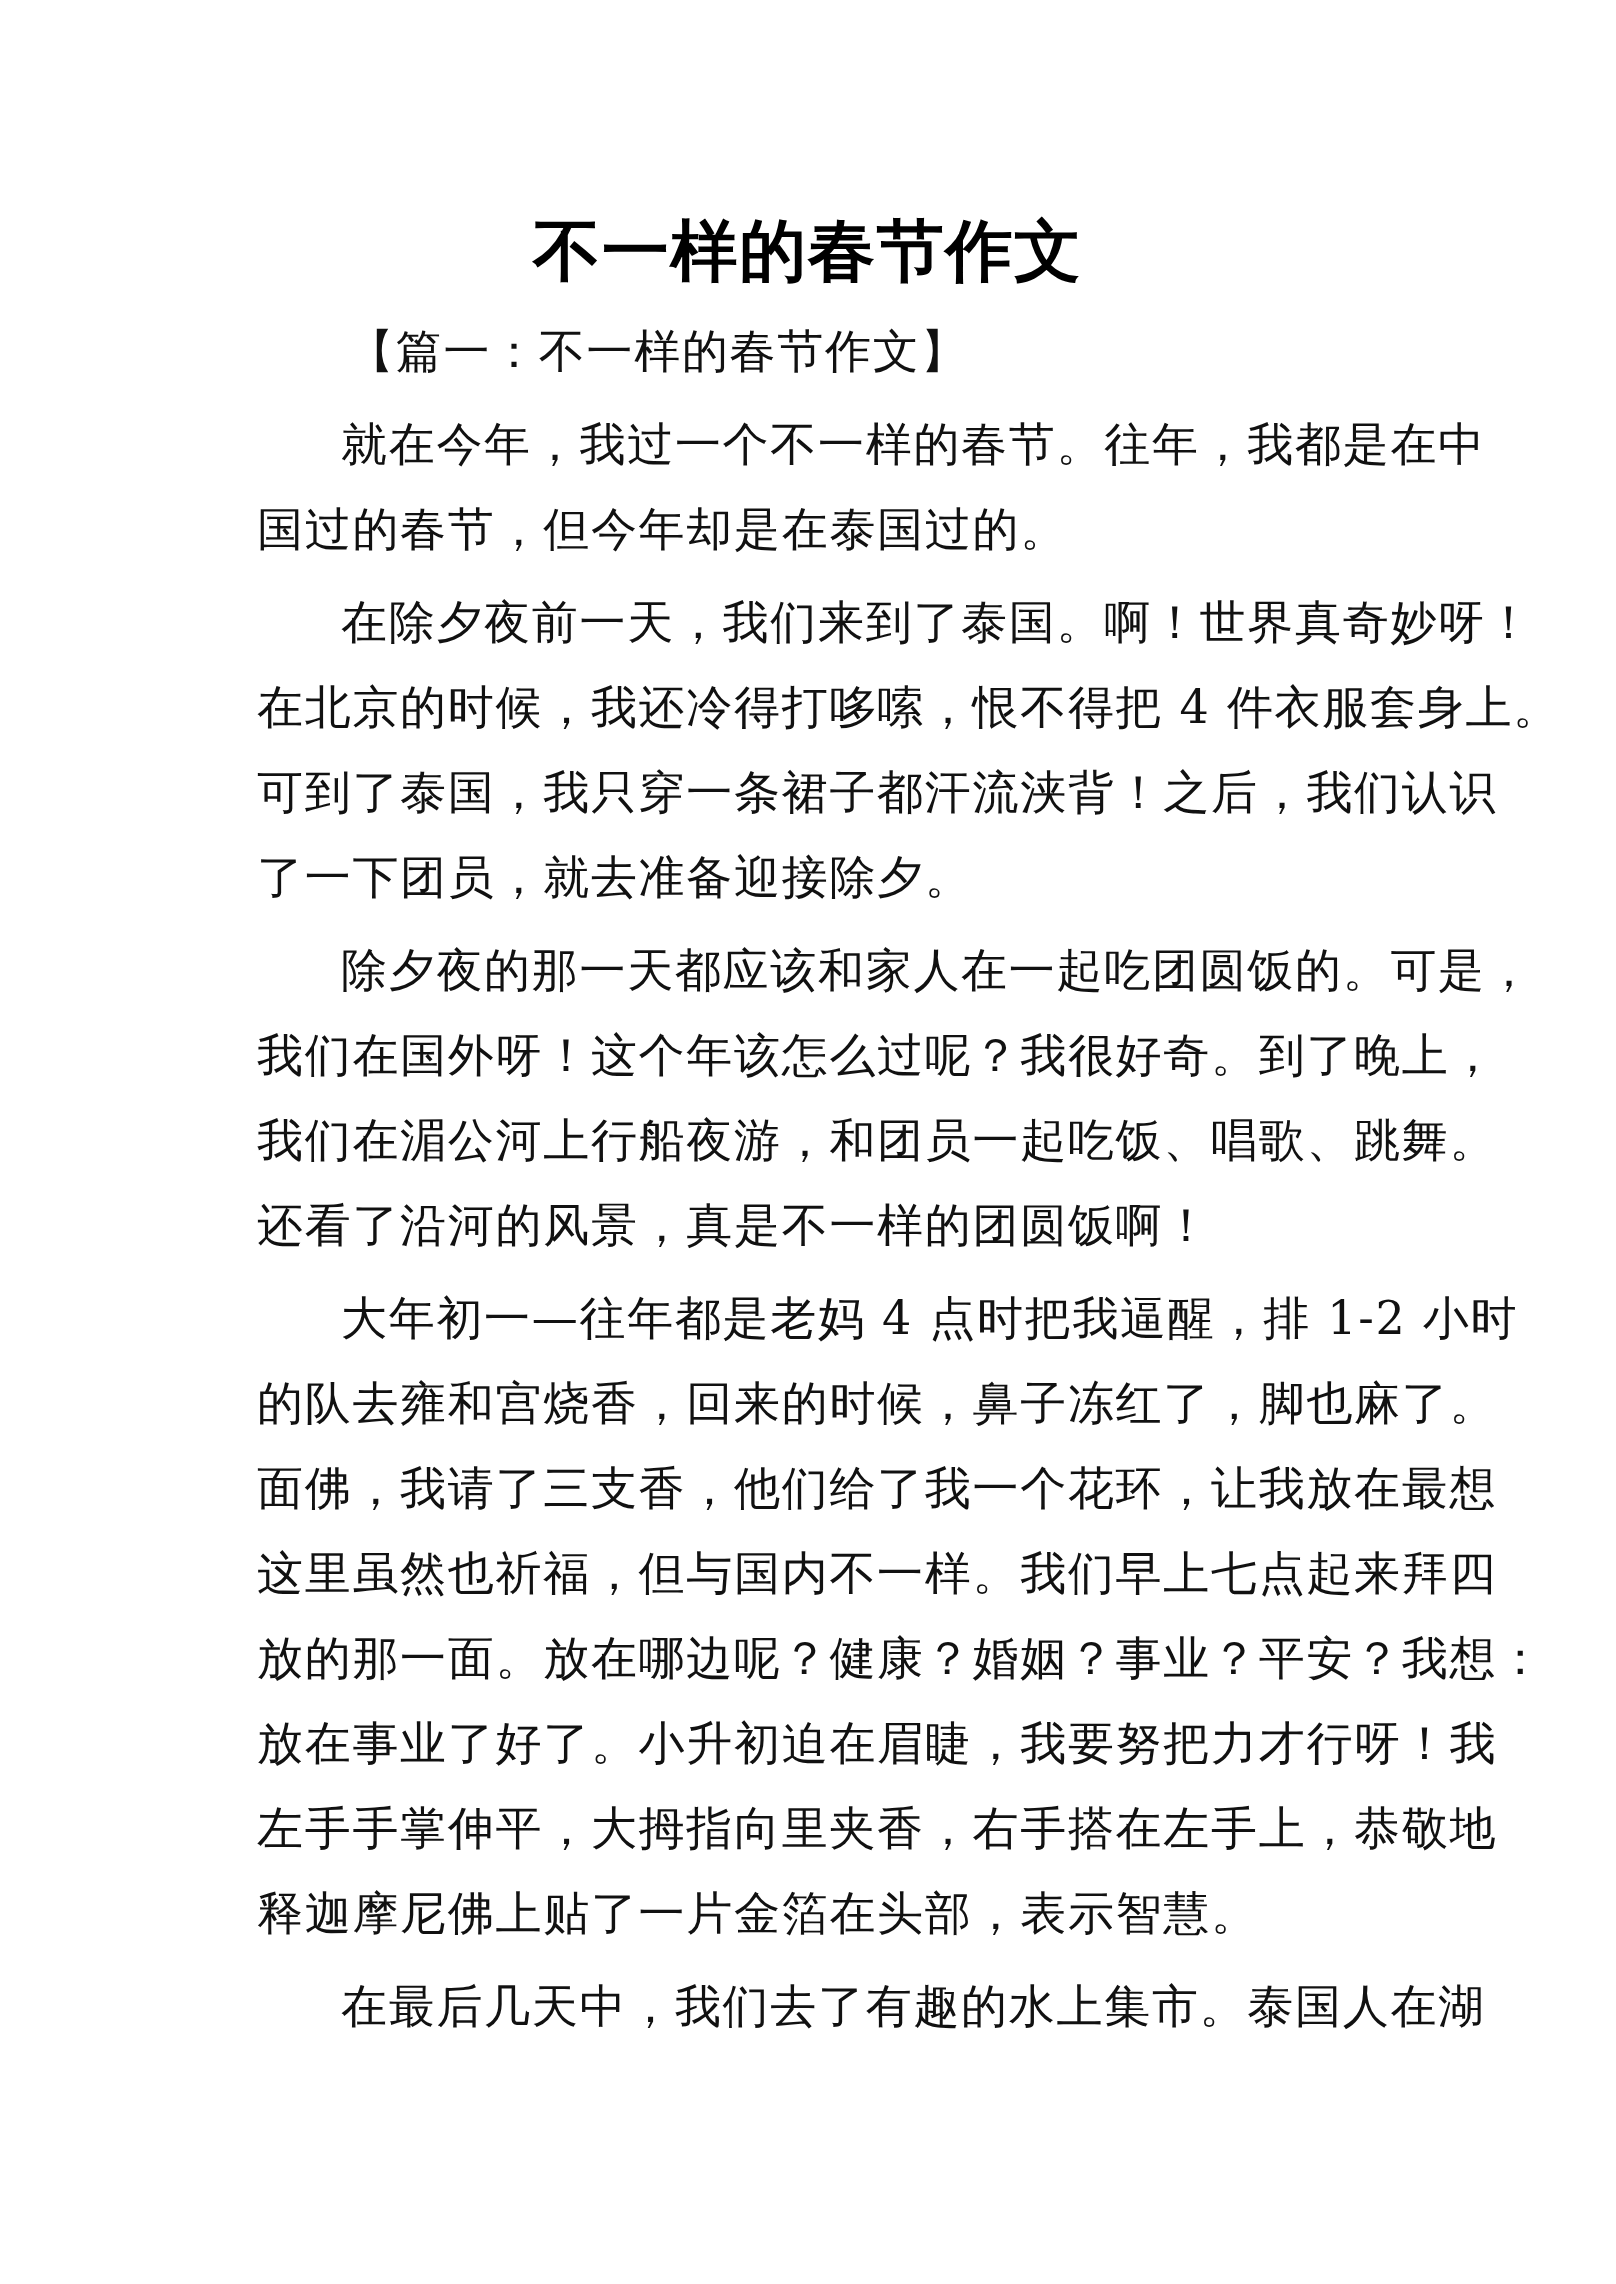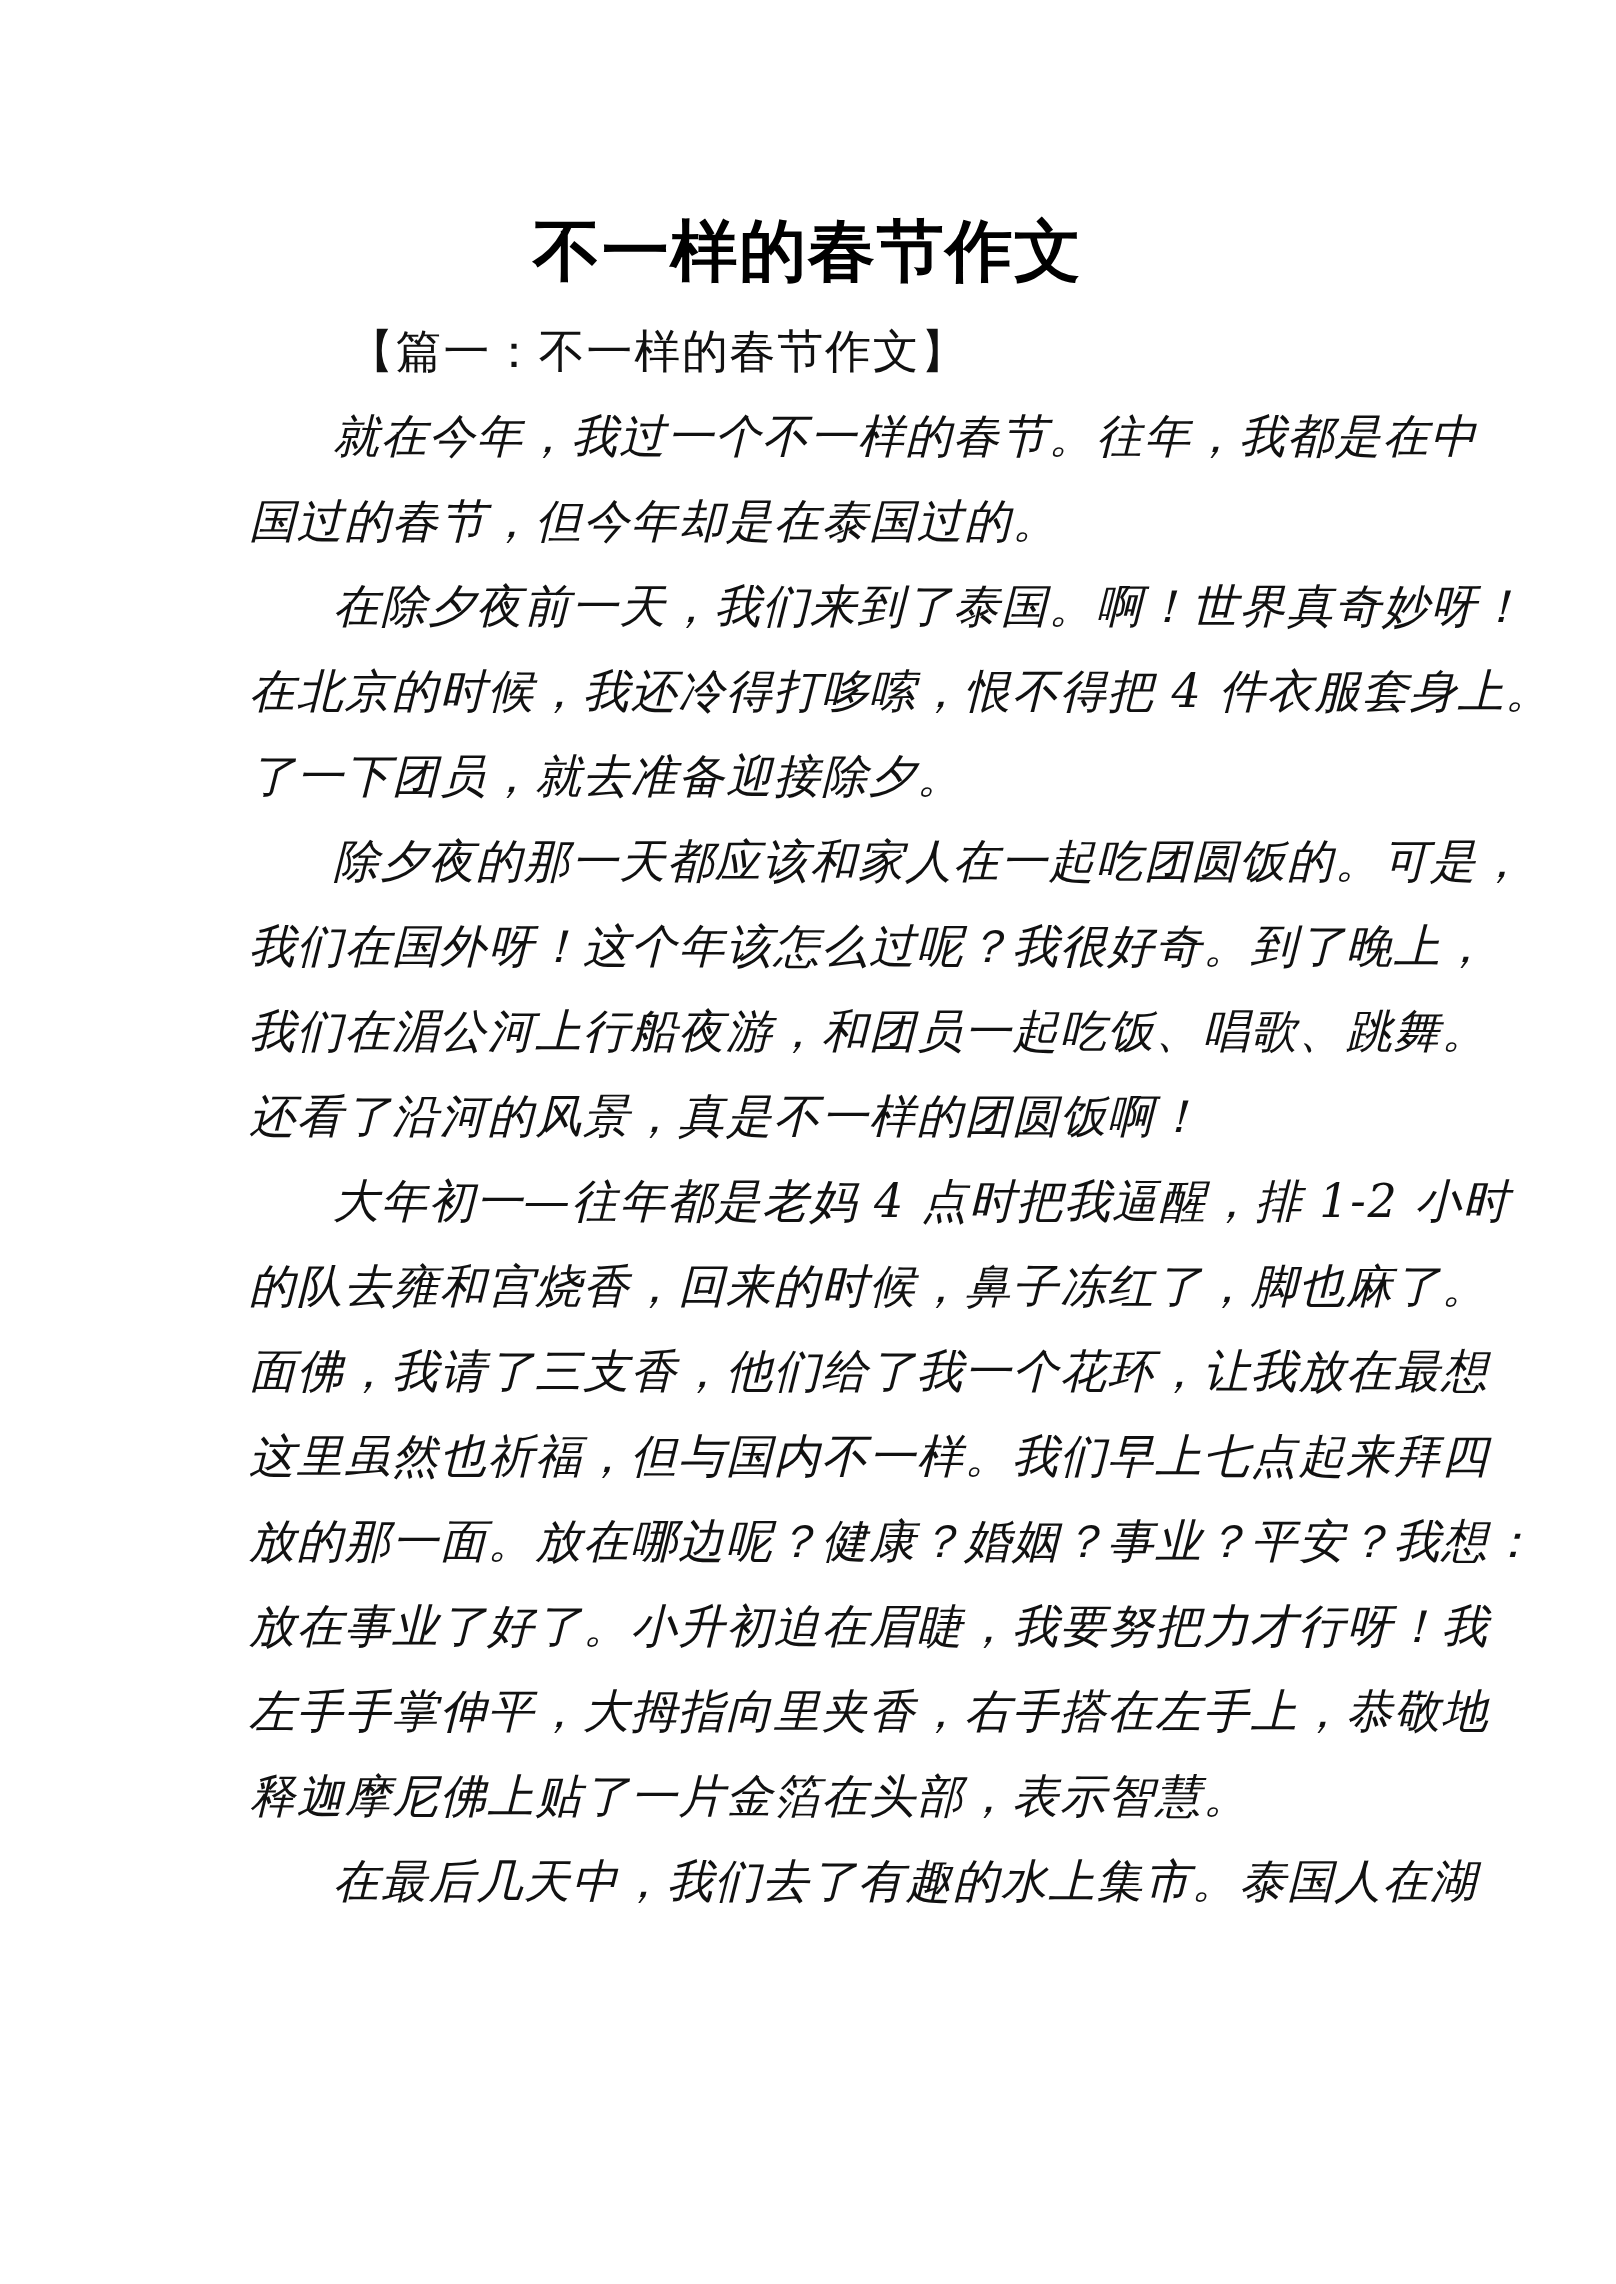--- a/index.html
+++ b/index.html
@@ -53,41 +53,41 @@
       letter-spacing: 1.7px;
     }
     .line.indent {
       padding-left: 84px;
     }
     .line.section-heading {
       padding-left: 99px;
     }
     .paragraph {
       display: block;
-      margin: 0;
-      font-style: italic;
+      margin: 8px;
     }
   </style>
 </head>
 <body>
 
 <div class="page">
   <div class="title">不一样的春节作文</div>
 
   <div class="body-text">
     <span class="line section-heading">【篇一：不一样的春节作文】</span>
 
     <div class="paragraph">
       <span class="line indent">就在今年，我过一个不一样的春节。往年，我都是在中</span>
       <span class="line">国过的春节，但今年却是在泰国过的。</span>
     </div>
 
     <div class="paragraph">
       <span class="line indent">在除夕夜前一天，我们来到了泰国。啊！世界真奇妙呀！</span>
       <span class="line">在北京的时候，我还冷得打哆嗦，恨不得把 4 件衣服套身上。</span>
+      <span class="line">可到了泰国，我只穿一条裙子都汗流浃背！之后，我们认识</span>
       <span class="line">了一下团员，就去准备迎接除夕。</span>
     </div>
 
     <div class="paragraph">
       <span class="line indent">除夕夜的那一天都应该和家人在一起吃团圆饭的。可是，</span>
       <span class="line">我们在国外呀！这个年该怎么过呢？我很好奇。到了晚上，</span>
       <span class="line">我们在湄公河上行船夜游，和团员一起吃饭、唱歌、跳舞。</span>
       <span class="line">还看了沿河的风景，真是不一样的团圆饭啊！</span>
     </div>
 

